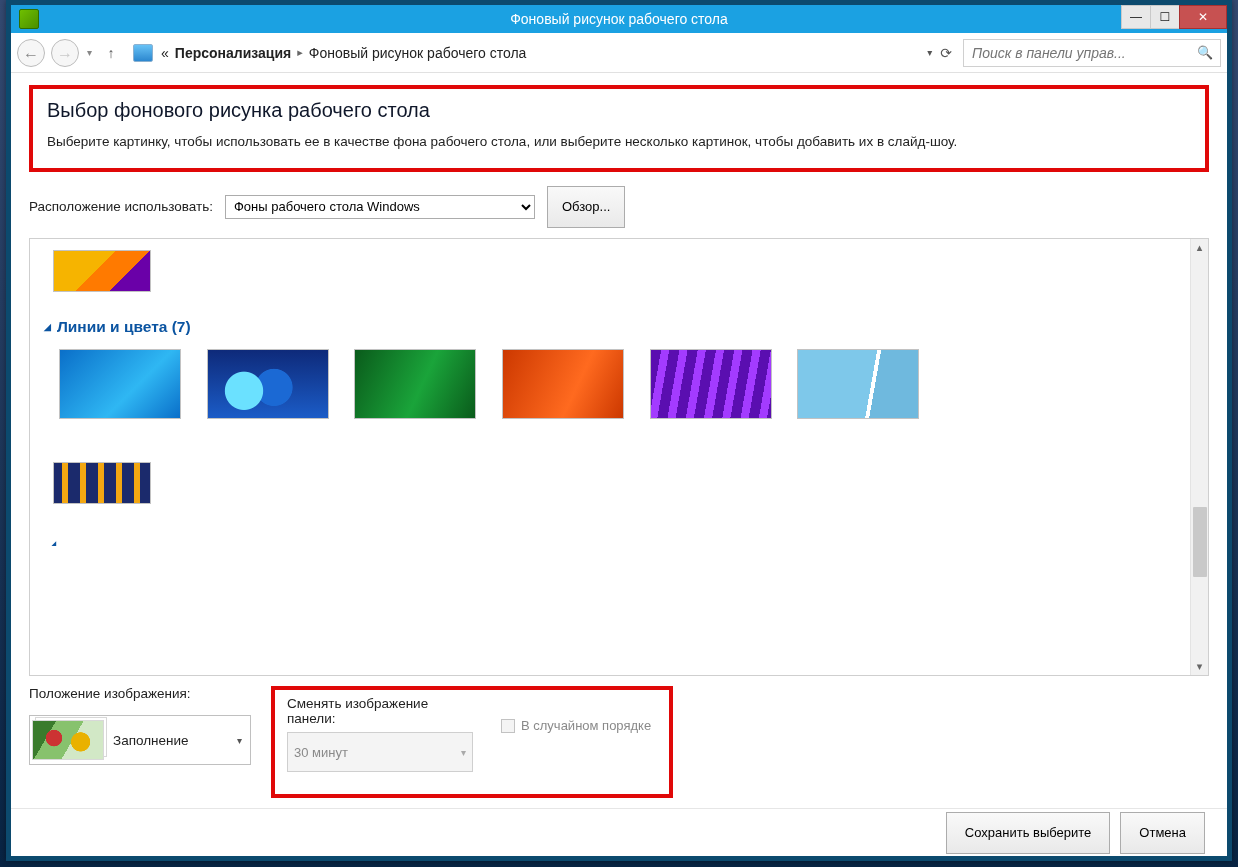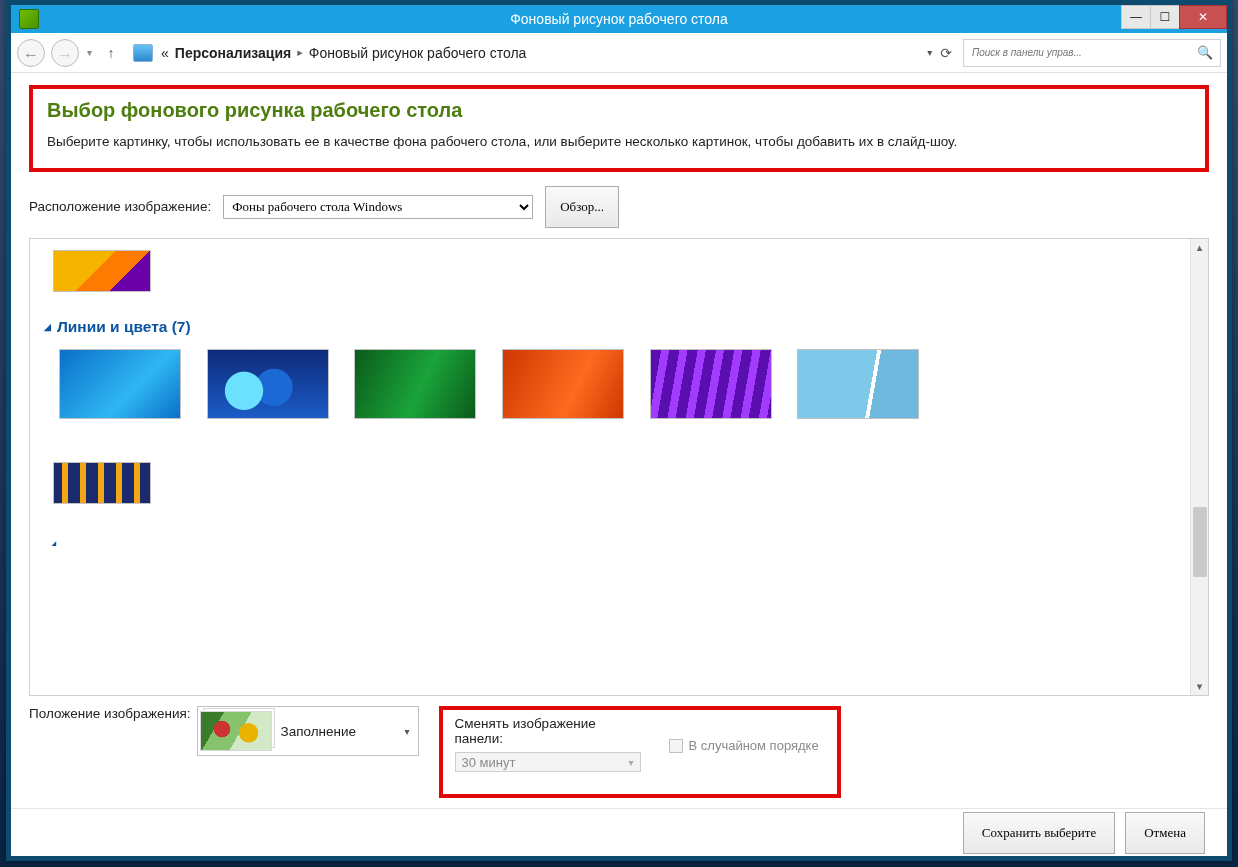--- a/index.html
+++ b/index.html
@@ -75,36 +75,36 @@
   .crumb-extras { margin-left:auto; display:flex; align-items:center; gap:8px; color:#555;}
   .crumb-extras .dd { font-size:10px; }
   .refresh { font-size:14px; }
   .search {
     display:flex; align-items:center;
     width:258px; height:28px; border:1px solid #d0d0d0;
     padding:0 6px; color:#777;
   }
   .search input {
     border:0; outline:0; font-style:italic; color:#b91c1c;
-    width:100%; font-size:10px; font-family:inherit; background:transparent;
+    width:100%; font-size:14px; font-family:inherit; background:transparent;
   }
   .content {
     flex:1; overflow:hidden; padding:8px 18px 10px 18px; display:flex; flex-direction:column;
   }
   .hero-box {
     border:4px solid #e00808;
     padding:10px 14px 16px 14px;
     margin:4px 0 8px 0;
   }
-  .hero-title { color:#4d7c0f; font-size:20px; margin:0 0 10px 0; font-weight:700;}
+  .hero-title { color:#0f172a; font-size:20px; margin:0 0 10px 0; font-weight:400;}
   .hero-sub { font-size:13.5px; line-height:1.45; }
   .row { display:flex; align-items:center; gap:12px; margin:6px 0; }
   .label { font-size:13.5px; }
   select.combo, .btn {
-    font-family:Liberation Serif, serif;
+    font-family:Liberation Sans, sans-serif;
   }
   select.combo {
     height:24px; border:1px solid #acacac; background:#fff;
     font-size:13px; padding:0 4px;
   }
   .combo.loc { width:310px; }
   .btn {
     height:42px; padding:0 14px;
     background:linear-gradient(#f9f9f9,#e9e9e9);
     border:1px solid #acacac; font-size:13px;
@@ -127,21 +127,21 @@
     box-shadow:0 0 0 1px #c2c2c2;
   }
   .thumb.small { width:96px; height:40px; }
   .group-title { color:#0b54a1; font-size:15.5px; font-weight:700; margin:18px 0 8px -10px; }
   .group-title::before { content:"◢"; color:#0b54a1; font-size:9px; margin-right:6px; display:inline-block; transform:translateY(-2px) rotate(0deg);}
   .thumb-row { margin-left:-6px; }
   .peek { color:#0b54a1; font-size:15.5px; font-weight:700; margin:26px 0 0 -10px; height:8px; overflow:hidden;}
   .bottom {
     display:flex; align-items:flex-start; margin-top:10px; gap:20px;
   }
-  .pos-block { display:flex; flex-direction:row; gap:6px; }
+  .pos-block { display:flex; flex-direction:column; gap:14px; }
   .pos-picker {
     display:flex; align-items:center; border:1px solid #c0c0c0; height:50px; width:222px;
     background:#fff;
   }
   .pos-thumb {
     width:70px; height:38px; margin:0 6px 0 3px;
     background:
       radial-gradient(circle at 30% 45%, #c33 0 15%, transparent 16%),
       radial-gradient(circle at 68% 55%, #e9b100 0 18%, transparent 19%),
       linear-gradient(120deg,#3a7b2c 0 25%, #87c26d 25% 55%, #d2e8c6 55% 100%);
@@ -151,21 +151,21 @@
     flex:1; border:0; height:100%; font-size:13.5px; padding-left:4px; background:#fff;
     appearance:none;
   }
   .pos-picker .dd { padding:0 8px; color:#555; font-size:10px;}
   .red-surround {
     border:4px solid #e00808; padding:6px 18px 22px 12px;
     display:flex; align-items:flex-start; gap:28px;
   }
   .change-block { display:flex; flex-direction:column; gap:6px; }
   .disabled-combo {
-    width:186px; height:20px; border:1px solid #cfcfcf; background:#f4f4f4;
+    width:186px; height:40px; border:1px solid #cfcfcf; background:#f4f4f4;
     color:#8a8a8a; display:flex; align-items:center; justify-content:space-between;
     padding:0 6px; font-size:13px;
   }
   .disabled-combo .dd { color:#aaa; font-size:10px;}
   .chk { display:flex; align-items:center; gap:6px; color:#8a8a8a; margin-top:22px;}
   .chk .box { width:14px; height:14px; border:1px solid #c2c2c2; background:#f4f4f4;}
   .footer {
     height:48px; border-top:1px solid #e6e6e6;
     display:flex; align-items:center; justify-content:flex-end;
     padding:0 22px; gap:10px;
@@ -224,21 +224,21 @@
   </div>
 
   <div class="content">
 
     <div class="hero-box">
       <h2 class="hero-title">Выбор фонового рисунка рабочего стола</h2>
       <div class="hero-sub">Выберите картинку, чтобы использовать ее в качестве фона рабочего стола, или выберите несколько картинок, чтобы добавить их в слайд-шоу.</div>
     </div>
 
     <div class="row">
-      <span class="label">Расположение изображение:</span>
+      <span class="label">Расположение использовать:</span>
       <select class="combo loc">
         <option>Фоны рабочего стола Windows</option>
       </select>
       <button class="btn">Обзор...</button>
     </div>
 
 
     <div class="list-frame">
       <div class="list-body">
         <div class="thumb small t1" style="margin-left:0;"></div>

